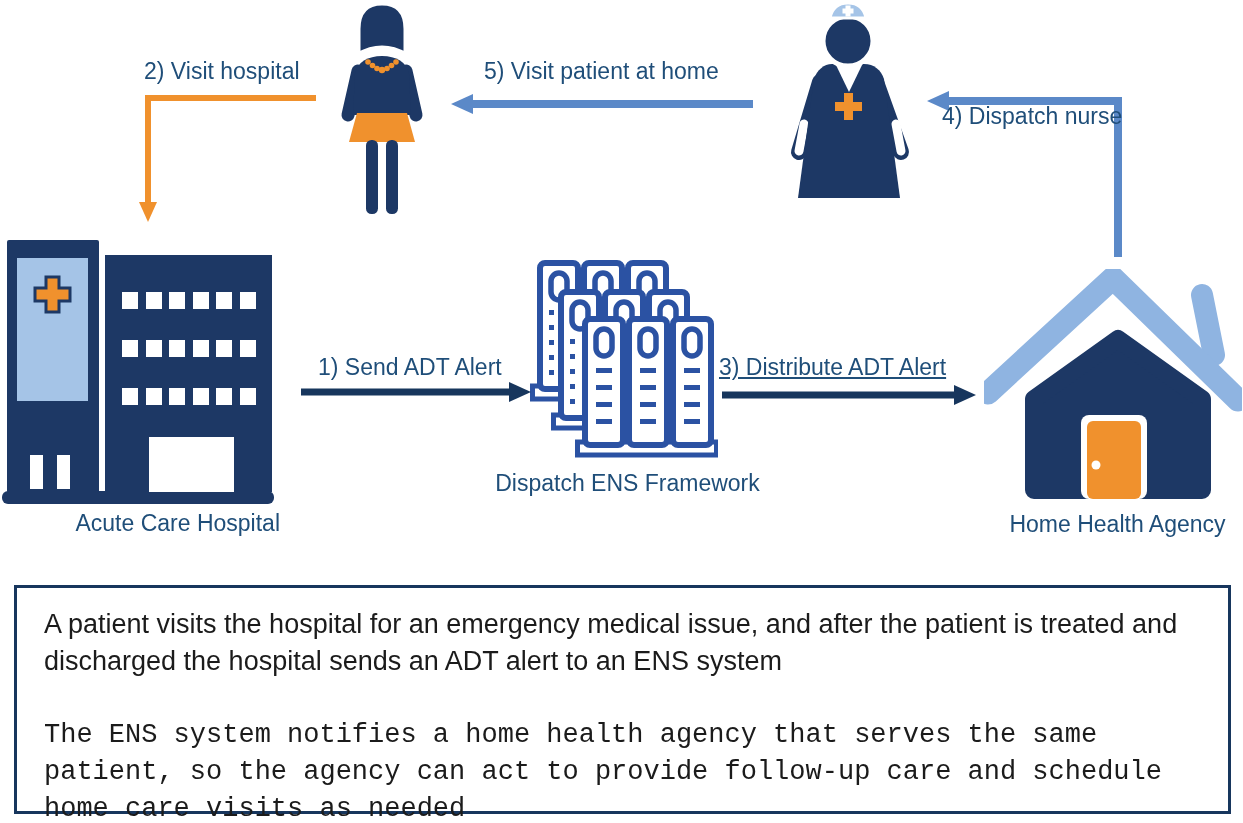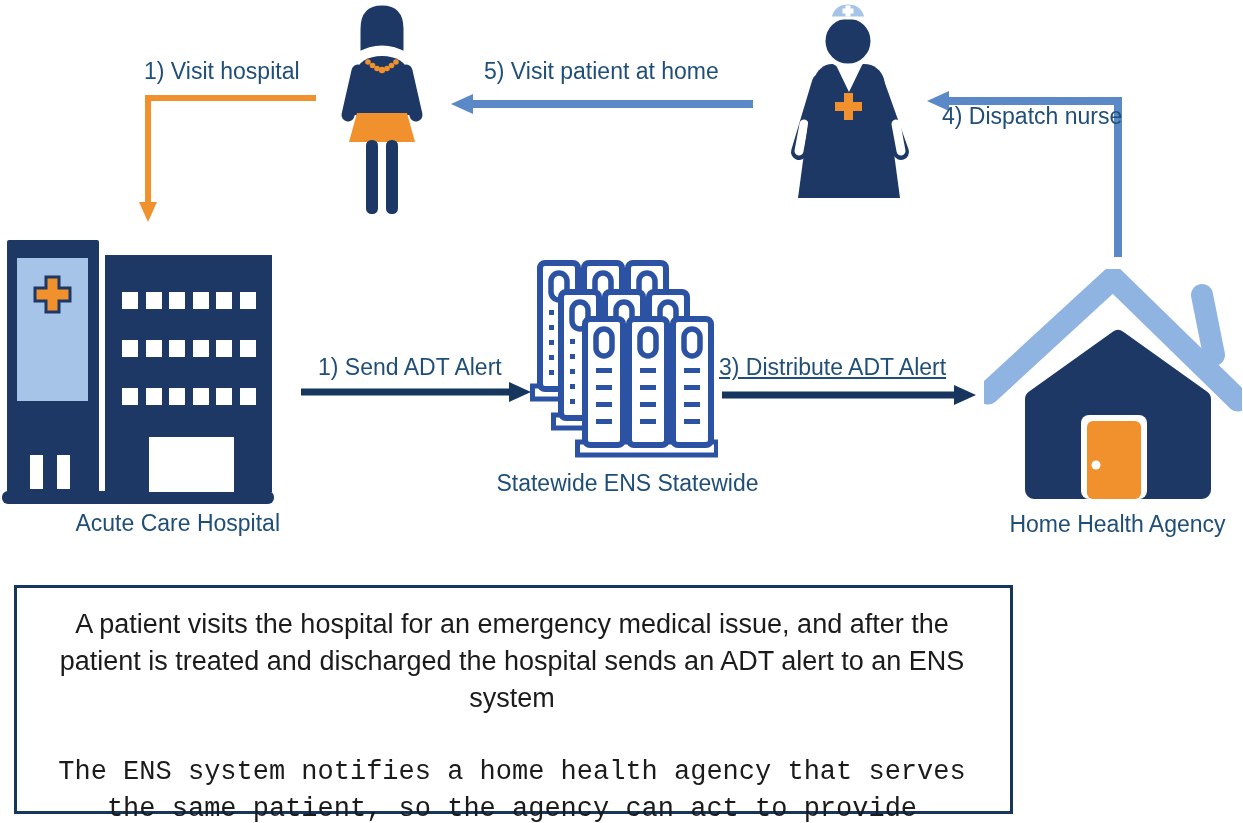--- a/index.html
+++ b/index.html
@@ -21,26 +21,25 @@
   .entity-label{
     position:absolute;
     color:var(--label-blue);
     font-size:23px;
     text-align:center;
     font-weight:500;
   }
   #desc-box{
     position:absolute;
     left:14px;top:585px;
-    width:999px;height:229px;
+    width:1217px;height:229px;
     box-sizing:border-box;
     border:3px solid var(--navy-dark);
     background:#fff;
     padding:18px 30px 0 27px;
-    text-align:center;
   }
   #desc-box p{
     margin:0;
     color:var(--text-black);
     font-size:27px;
     line-height:37px;
   }
   #desc-box p + p{margin-top:37px;font-family:Liberation Mono, monospace;}
   svg{display:block;}
 </style>
@@ -235,28 +234,28 @@
       <path d="M1118,257 L1118,101 L949,101" fill="none" stroke="var(--medium-blue)" stroke-width="8"></path>
       <path d="M949,91 L949,111 L927,101 Z" fill="var(--medium-blue)"></path>
     </g>
 
     <g>
       <line x1="753" y1="104" x2="473" y2="104" stroke="var(--medium-blue)" stroke-width="8"></line>
       <path d="M473,94 L473,114 L451,104 Z" fill="var(--medium-blue)"></path>
     </g>
   </svg>
 
-  <div class="step-label" style="left:144px;top:58px;">1) Visit hospital</div>
+  <div class="step-label" style="left:144px;top:58px;">2) Visit hospital</div>
   <div class="step-label" style="left:484px;top:58px;">5) Visit patient at home</div>
   <div class="step-label" style="left:942px;top:58px;margin-top:45px;">4) Dispatch nurse</div>
   <div class="step-label" style="left:318px;top:354px;">1) Send ADT Alert</div>
   <div class="step-label" style="left:719px;top:354px;text-decoration:underline;">3) Distribute ADT Alert</div>
 
   <div class="entity-label" style="left:0px;top:510px;width:280px;text-align:right;">Acute Care Hospital</div>
-  <div class="entity-label" style="left:470px;top:470px;width:315px;">Statewide ENS Statewide</div>
+  <div class="entity-label" style="left:470px;top:470px;width:315px;">Dispatch ENS Framework</div>
   <div class="entity-label" style="left:990px;top:511px;width:255px;">Home Health Agency</div>
 
   <div id="desc-box">
     <p>A patient visits the hospital for an emergency medical issue, and after the patient is treated and discharged the hospital sends an ADT alert to an ENS system</p>
     <p>The ENS system notifies a home health agency that serves the same patient, so the agency can act to provide follow-up care and schedule home care visits as needed</p>
   </div>
 
 </div>
 
 </body></html>

